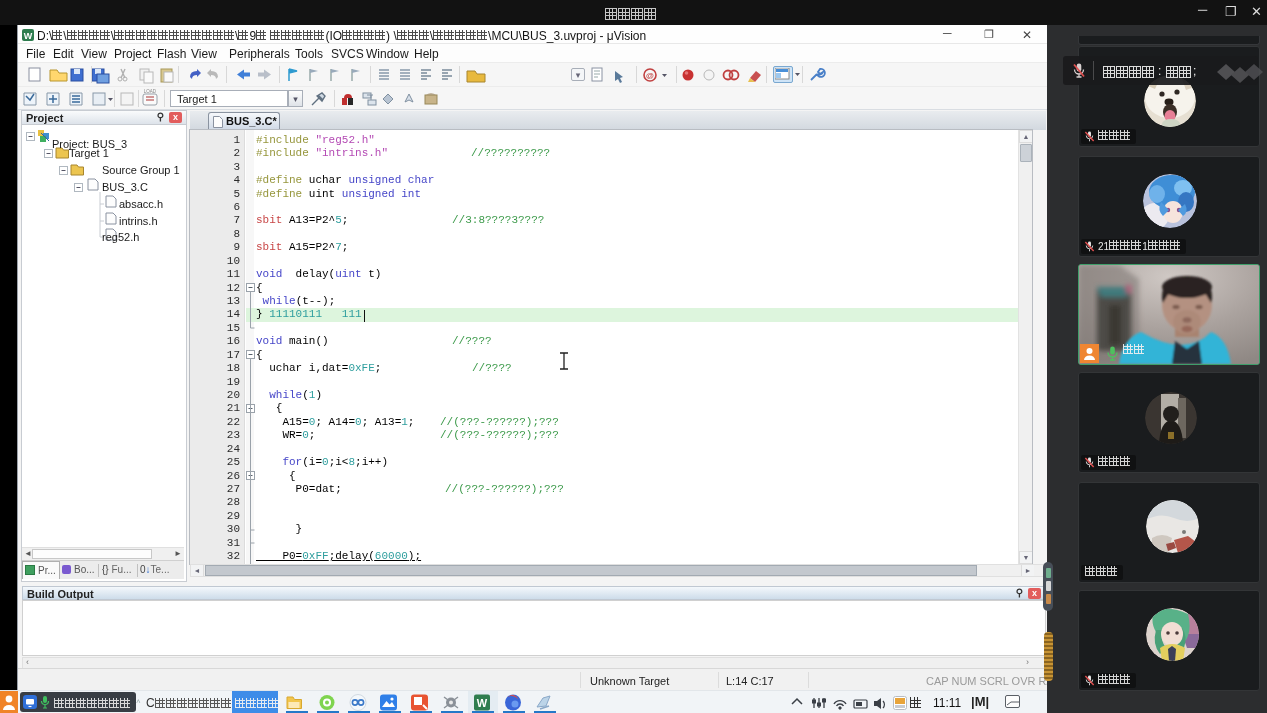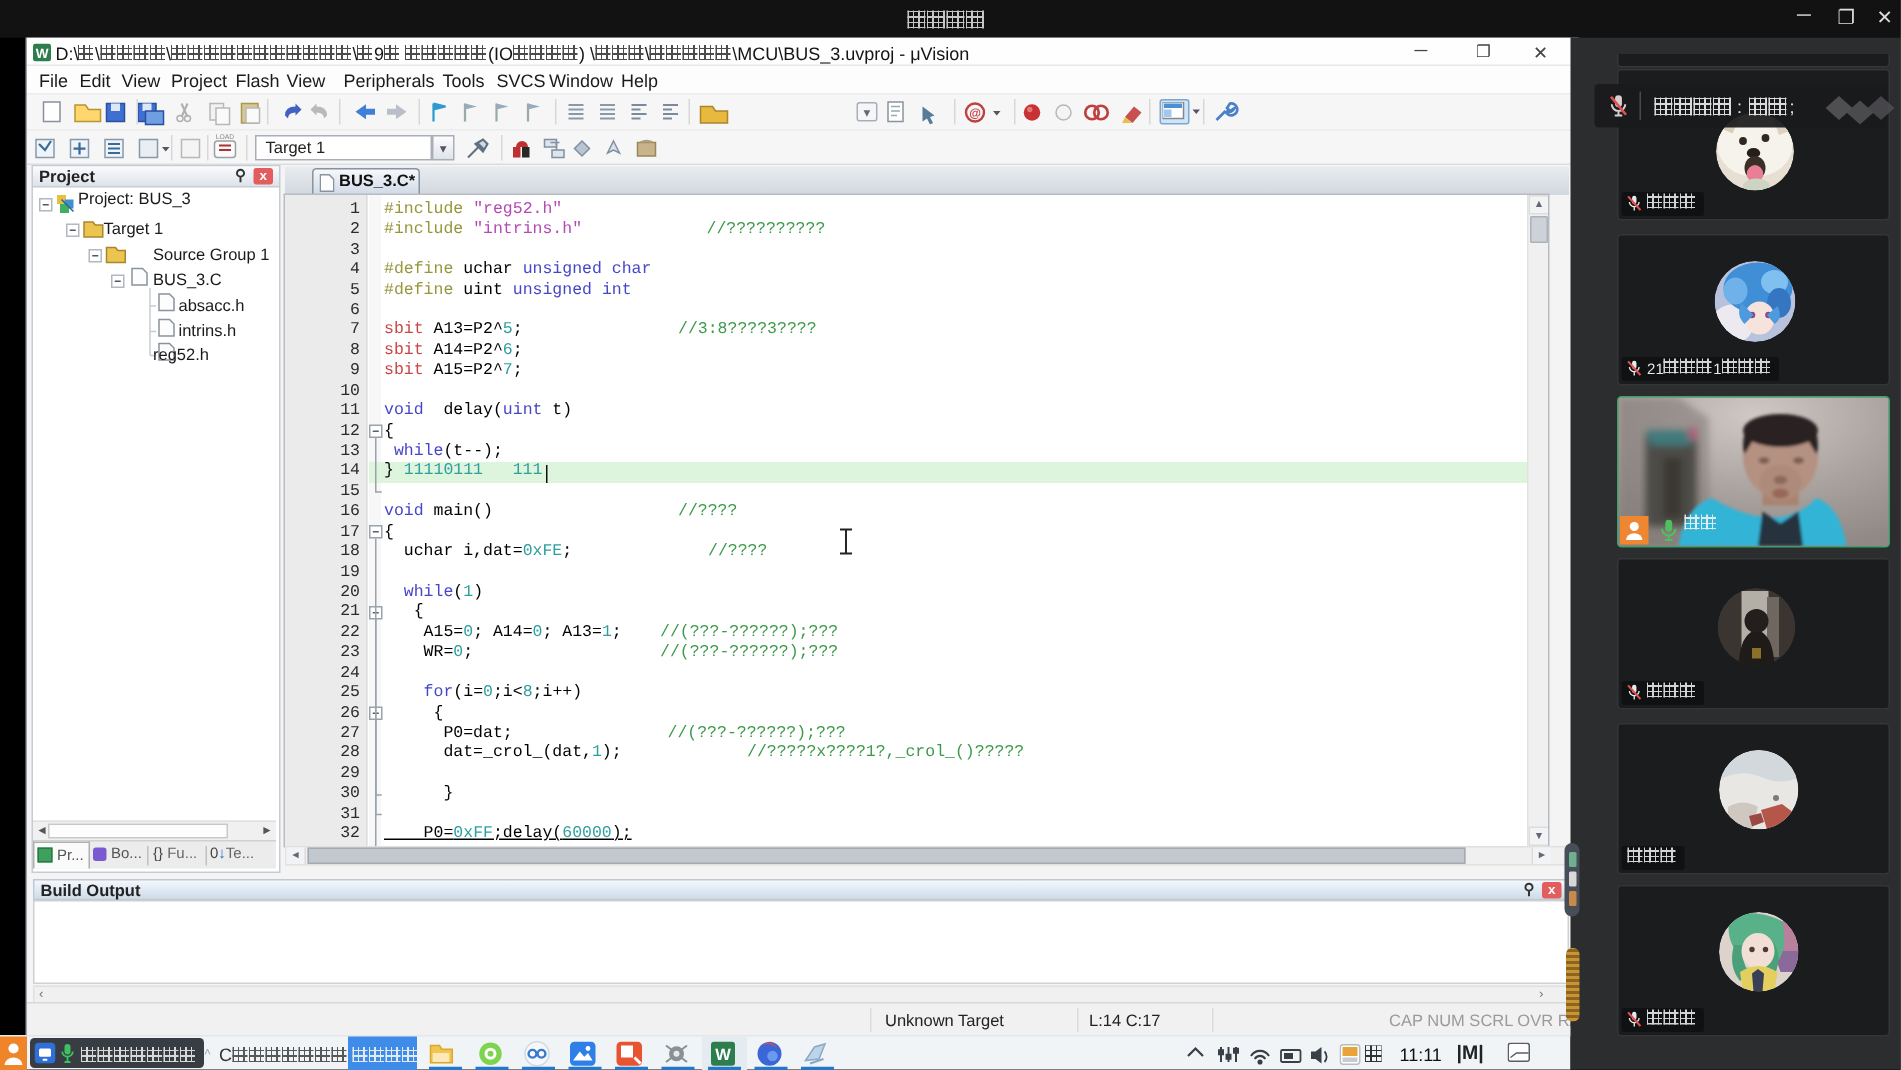--- a/index.html
+++ b/index.html
@@ -262,21 +262,21 @@
         <path d="M34 37 l6 0 1.5 2 5 0 0 8 -12.5 0 z" fill="#ecc550" stroke="#a8862e"></path>
         <path d="M49 54 l6 0 1.5 2 5 0 0 8 -12.5 0 z" fill="#ecc550" stroke="#a8862e"></path>
 
         <g fill="#fdfdfd" stroke="#8a92a0">
               <path d="M66 68 h7 l3 3 v8 h-10 z"></path>
               <path d="M84 85 h7 l3 3 v8 h-10 z"></path>
               <path d="M84 102 h7 l3 3 v8 h-10 z"></path>
               <path d="M84 118 h7 l3 3 v8 h-10 z"></path>
             </g>
       </svg>
-      <span class="trow" style="left:30px;top:16px;text-align:center;">Project: BUS_3</span>
+      <span class="trow" style="left:30px;top:27px;text-align:center;">Project: BUS_3</span>
       <span class="trow" style="left:47px;top:36px;">Target 1</span>
       <span class="trow" style="left:80px;top:53px;">Source Group 1</span>
       <span class="trow" style="left:80px;top:70px;">BUS_3.C</span>
       <span class="trow" style="left:97px;top:87px;">absacc.h</span>
       <span class="trow" style="left:97px;top:103.5px;">intrins.h</span>
       <span class="trow" style="left:80px;top:120px;">reg52.h</span>
       <div class="abs sb" style="left:0px;top:436px;width:162px;height:13px;border-top:1px solid #e0e0e0;">
         <span class="abs" style="left:2px;top:1px;font-size:8px;color:#555;">◄</span>
         <span class="abs" style="right:2px;top:1px;font-size:8px;color:#555;">►</span>
         <span class="abs" style="left:10px;top:1px;width:120px;height:10px;background:#fdfdfd;border:1px solid #c8c8c8;"></span>
@@ -314,21 +314,20 @@
       <div class="cl" style="top:17.2px;left:66px;"><span class="d">#include</span> <span class="s">"intrins.h"</span><span class="cm" style="left:215px;">//??????????</span></div>
       <span class="num" style="top:30.7px;">3</span>
       <span class="num" style="top:44.1px;">4</span>
       <div class="cl" style="top:44.1px;left:66px;"><span class="d">#define</span> uchar <span class="k">unsigned</span> <span class="k">char</span></div>
       <span class="num" style="top:57.5px;">5</span>
       <div class="cl" style="top:57.5px;left:66px;"><span class="d">#define</span> uint <span class="k">unsigned</span> <span class="k">int</span></div>
       <span class="num" style="top:71.0px;">6</span>
       <span class="num" style="top:84.4px;">7</span>
       <div class="cl" style="top:84.4px;left:66px;"><span class="r">sbit</span> A13=P2^<span class="n">5</span>;<span class="cm" style="left:196px;">//3:8????3????</span></div>
       <span class="num" style="top:97.8px;">8</span>
-      <div class="cl" style="top:97.8px;left:66px;"><span class="r">sbit</span> A14=P2^<span class="n">6</span>;</div>
       <span class="num" style="top:111.2px;">9</span>
       <div class="cl" style="top:111.2px;left:66px;"><span class="r">sbit</span> A15=P2^<span class="n">7</span>;</div>
       <span class="num" style="top:124.7px;">10</span>
       <span class="num" style="top:138.1px;">11</span>
       <div class="cl" style="top:138.1px;left:66px;"><span class="k">void</span>  delay(<span class="k">uint</span> t)</div>
       <span class="num" style="top:151.5px;">12</span>
       <div class="cl" style="top:151.5px;left:66px;">{</div>
       <span class="num" style="top:165.0px;">13</span>
       <div class="cl" style="top:165.0px;left:66px;"> <span class="k">while</span>(t--);</div>
       <span class="num" style="top:178.4px;">14</span>
@@ -350,21 +349,20 @@
       <span class="num" style="top:299.3px;">23</span>
       <div class="cl" style="top:299.3px;left:66px;">    WR=<span class="n">0</span>;<span class="cm" style="left:184px;">//(???-??????);???</span></div>
       <span class="num" style="top:312.7px;">24</span>
       <span class="num" style="top:326.1px;">25</span>
       <div class="cl" style="top:326.1px;left:66px;">    <span class="k">for</span>(i=<span class="n">0</span>;i&lt;<span class="n">8</span>;i++)</div>
       <span class="num" style="top:339.6px;">26</span>
       <div class="cl" style="top:339.6px;left:66px;">     {</div>
       <span class="num" style="top:353.0px;">27</span>
       <div class="cl" style="top:353.0px;left:66px;">      P0=dat;<span class="cm" style="left:189px;">//(???-??????);???</span></div>
       <span class="num" style="top:366.4px;">28</span>
-      <div class="cl" style="top:366.4px;left:66px;">      dat=_crol_(dat,<span class="n">1</span>);<span class="cm" style="left:242px;">//?????x????1?,_crol_()?????</span></div>
       <span class="num" style="top:379.8px;">29</span>
       <span class="num" style="top:393.3px;">30</span>
       <div class="cl" style="top:393.3px;left:66px;">      }</div>
       <span class="num" style="top:406.7px;">31</span>
       <span class="num" style="top:420.1px;">32</span>
       <div class="cl" style="top:420.1px;left:66px;text-decoration:underline;">    P0=<span class="n">0xFF</span>;delay(<span class="n">60000</span>);</div>
       <div class="abs" style="left:174px;top:179.5px;width:1px;height:12px;background:#111;"></div>
       <svg class="abs" style="left:56px;top:0;" width="10" height="434">
         <g fill="#fff" stroke="#9aa2aa">
               <rect x="0.5" y="153.5" width="8" height="8"></rect>

